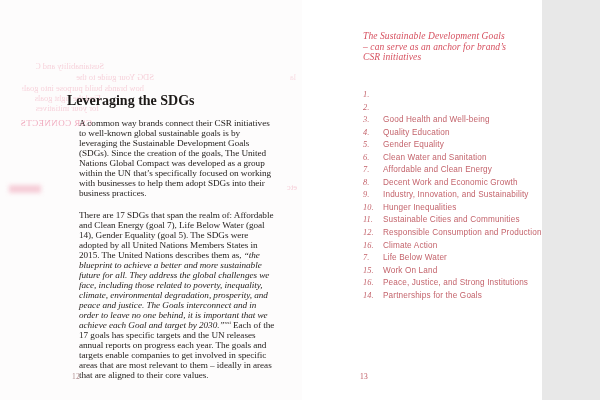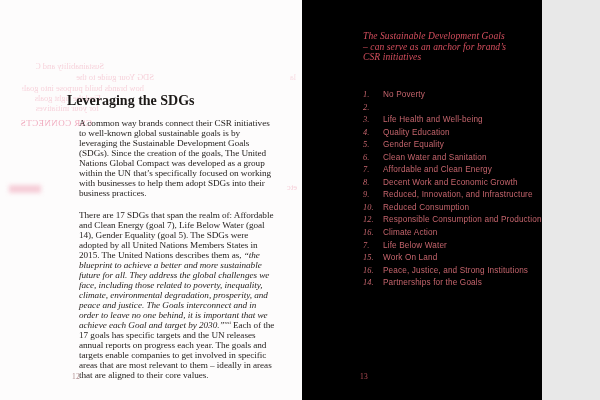--- a/index.html
+++ b/index.html
@@ -34,21 +34,21 @@
     position:absolute;transform:scaleX(-1);filter:blur(.7px);
     color:#ef9db1;font-size:8.5px;line-height:9px;white-space:nowrap;overflow:hidden;
     opacity:.45;pointer-events:none;
   }
   .ghost.strong{opacity:.75;color:#ec8fa9;font-size:9px;letter-spacing:.4px;}
   .ghost-blob{
     position:absolute;background:#f4c2cf;filter:blur(2px);opacity:.8;pointer-events:none;
   }
   
   .page-right{
-    position:relative;width:240px;height:400px;background:#000000;flex:0 0 auto;
+    position:relative;width:240px;height:400px;background:#ffffff;flex:0 0 auto;
   }
   .pull-quote{
     position:absolute;left:61px;top:31px;width:185px;
     color:#d64f5e;font-style:italic;font-size:9.5px;line-height:10.5px;letter-spacing:.1px;
   }
   .sdg-list{
     position:absolute;left:61px;top:90px;width:220px;
     color:#c4646c;
   }
   .sdg-row{display:flex;height:12.55px;align-items:flex-start;}
@@ -95,28 +95,27 @@
 
     <div class="pull-quote">
       <div>The Sustainable Development Goals</div>
       <div>– can serve as an anchor for brand’s</div>
       <div>CSR initiatives</div>
     </div>
 
     <div class="sdg-list">
       <div class="sdg-row">
           <span class="sdg-num">1.</span>
-          <span class="sdg-label">No Poverty</span>
         </div>
       <div class="sdg-row">
           <span class="sdg-num">2.</span>
         </div>
       <div class="sdg-row">
           <span class="sdg-num">3.</span>
-          <span class="sdg-label">Life Health and Well-being</span>
+          <span class="sdg-label">Good Health and Well-being</span>
         </div>
       <div class="sdg-row">
           <span class="sdg-num">4.</span>
           <span class="sdg-label">Quality Education</span>
         </div>
       <div class="sdg-row">
           <span class="sdg-num">5.</span>
           <span class="sdg-label">Gender Equality</span>
         </div>
       <div class="sdg-row">
@@ -126,25 +125,29 @@
       <div class="sdg-row">
           <span class="sdg-num">7.</span>
           <span class="sdg-label">Affordable and Clean Energy</span>
         </div>
       <div class="sdg-row">
           <span class="sdg-num">8.</span>
           <span class="sdg-label">Decent Work and Economic Growth</span>
         </div>
       <div class="sdg-row">
           <span class="sdg-num">9.</span>
-          <span class="sdg-label">Reduced, Innovation, and Infrastructure</span>
+          <span class="sdg-label">Industry, Innovation, and Sustainability</span>
         </div>
       <div class="sdg-row">
           <span class="sdg-num">10.</span>
-          <span class="sdg-label">Reduced Consumption</span>
+          <span class="sdg-label">Hunger Inequalities</span>
+        </div>
+      <div class="sdg-row">
+          <span class="sdg-num">11.</span>
+          <span class="sdg-label">Sustainable Cities and Communities</span>
         </div>
       <div class="sdg-row">
           <span class="sdg-num">12.</span>
           <span class="sdg-label">Responsible Consumption and Production</span>
         </div>
       <div class="sdg-row">
           <span class="sdg-num">16.</span>
           <span class="sdg-label">Climate Action</span>
         </div>
       <div class="sdg-row">

